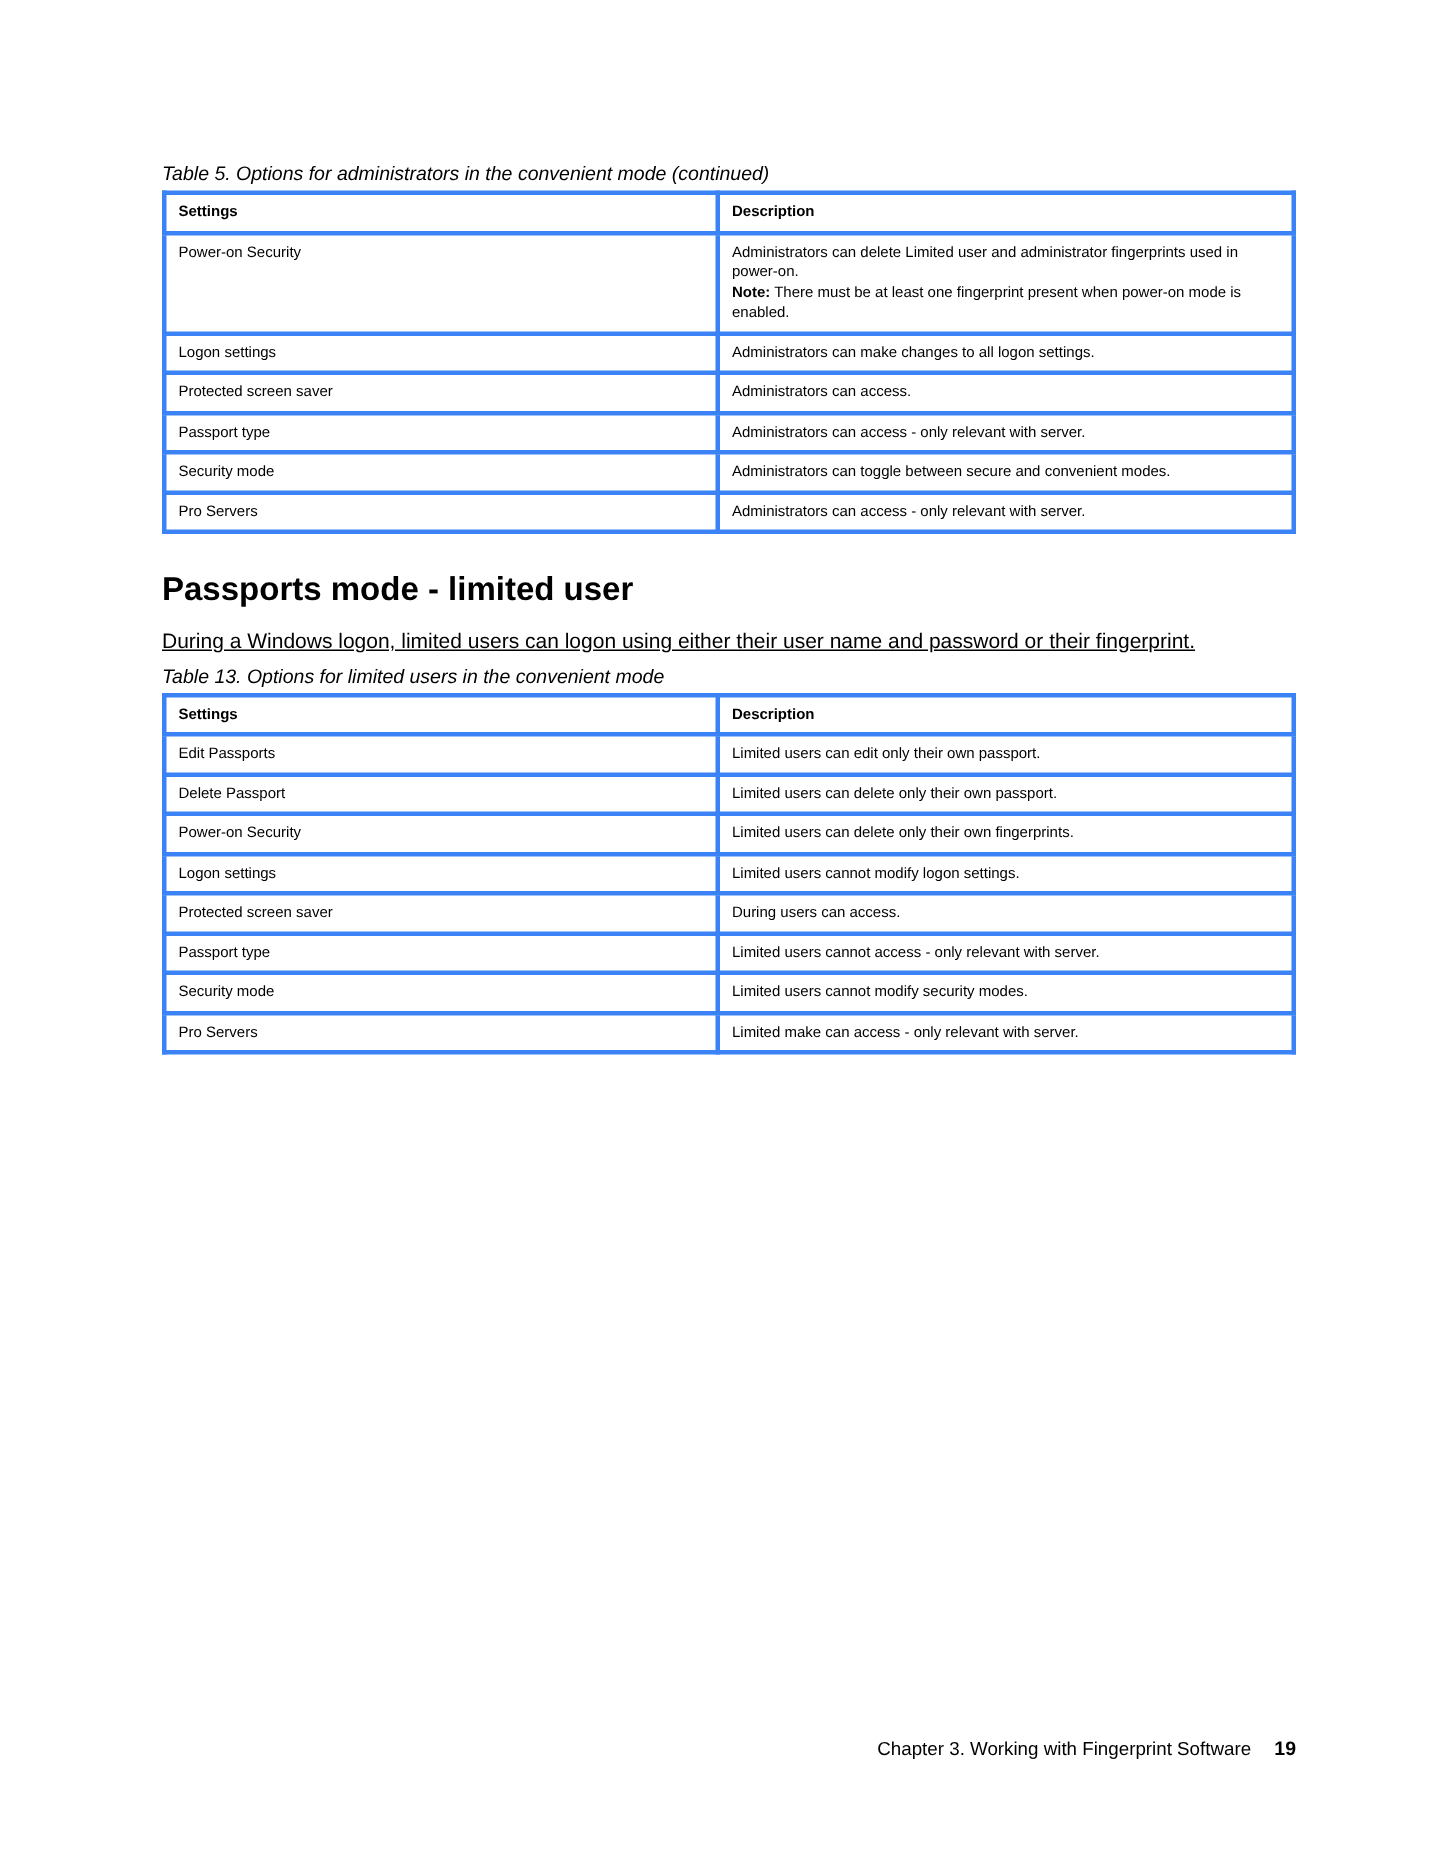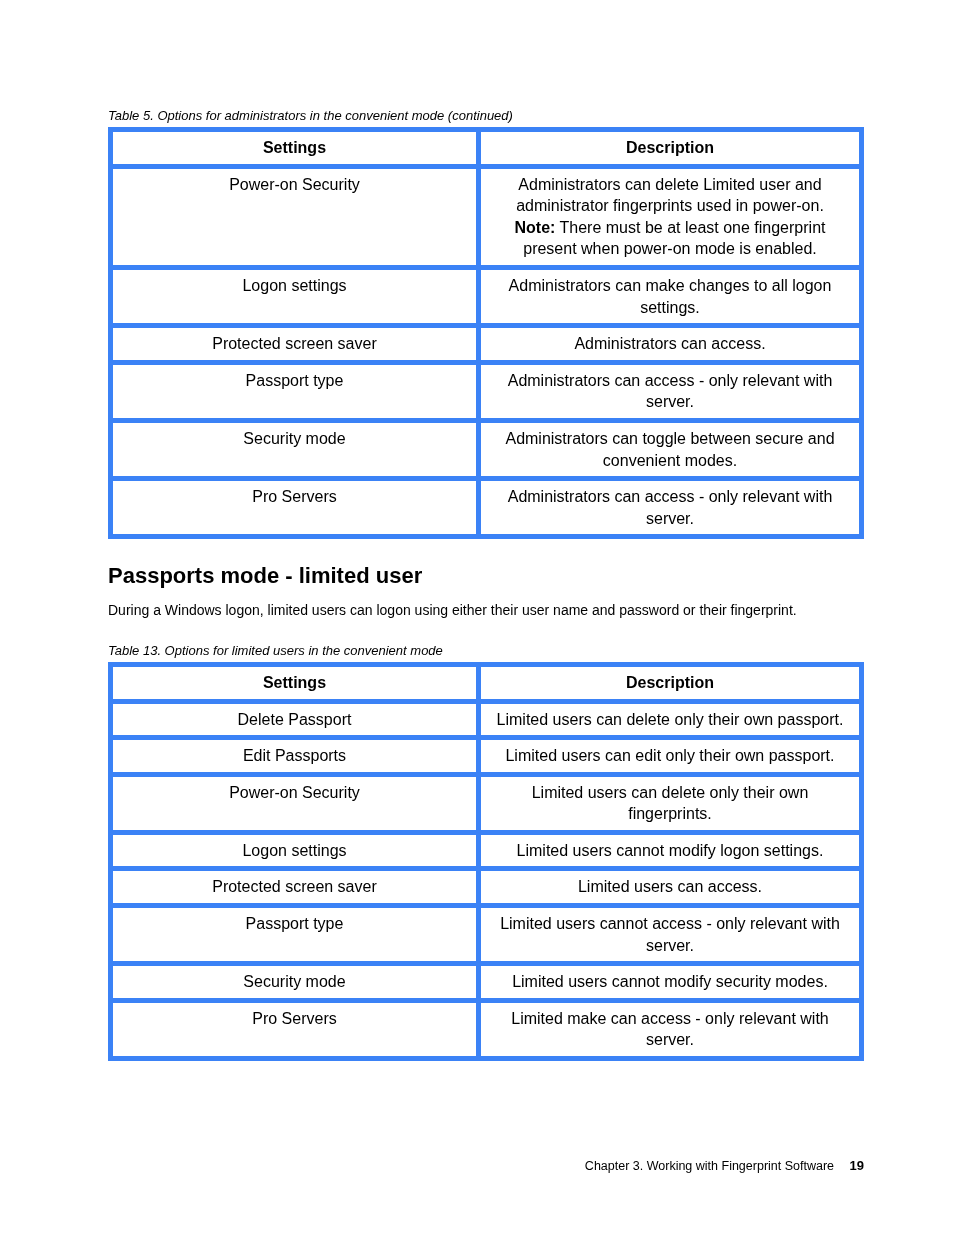--- a/index.html
+++ b/index.html
@@ -22,46 +22,47 @@
       margin-bottom: 4px;
       color: #000;
     }
     table {
       width: 100%;
       border-collapse: collapse;
       border: 1px solid #000;
       margin-bottom: 24px;
     }
     th, td {
-      border: 5px solid #3b82f6;
+      border: 3px solid #3b82f6;
       padding: 5px 8px;
-      text-align: center;
+      text-align: left;
       vertical-align: top;
-      font-size: 16px;
+      font-size: 10px;
       line-height: 1.35;
     }
     th {
       font-weight: bold;
     }
     .col-settings {
       width: 49%;
     }
     .col-description {
       width: 51%;
     }
     h2.section-heading {
       font-size: 22px;
       font-weight: bold;
       margin-top: 10px;
       margin-bottom: 12px;
     }
     p.body-text {
       font-size: 14px;
       line-height: 1.4;
-      margin-bottom: 22px;
+      margin-bottom: 5px;
+      text-decoration: underline;
     }
     .note-bold {
       font-weight: bold;
     }
     .footer {
       position: absolute;
       bottom: 62px;
       right: 90px;
       font-size: 12.5px;
       text-align: center;
@@ -120,38 +121,38 @@
 <div class="table-caption">Table 13.  Options for limited users in the convenient mode</div>
 <table>
   <thead>
     <tr>
       <th class="col-settings">Settings</th>
       <th class="col-description">Description</th>
     </tr>
   </thead>
   <tbody>
     <tr>
+      <td>Edit Passports</td>
+      <td>Limited users can edit only their own passport.</td>
+    </tr>
+    <tr>
       <td>Delete Passport</td>
       <td>Limited users can delete only their own passport.</td>
-    </tr>
-    <tr>
-      <td>Edit Passports</td>
-      <td>Limited users can edit only their own passport.</td>
     </tr>
     <tr>
       <td>Power-on Security</td>
       <td>Limited users can delete only their own fingerprints.</td>
     </tr>
     <tr>
       <td>Logon settings</td>
       <td>Limited users cannot modify logon settings.</td>
     </tr>
     <tr>
       <td>Protected screen saver</td>
-      <td>Limited users can access.</td>
+      <td>During users can access.</td>
     </tr>
     <tr>
       <td>Passport type</td>
       <td>Limited users cannot access - only relevant with server.</td>
     </tr>
     <tr>
       <td>Security mode</td>
       <td>Limited users cannot modify security modes.</td>
     </tr>
     <tr>

